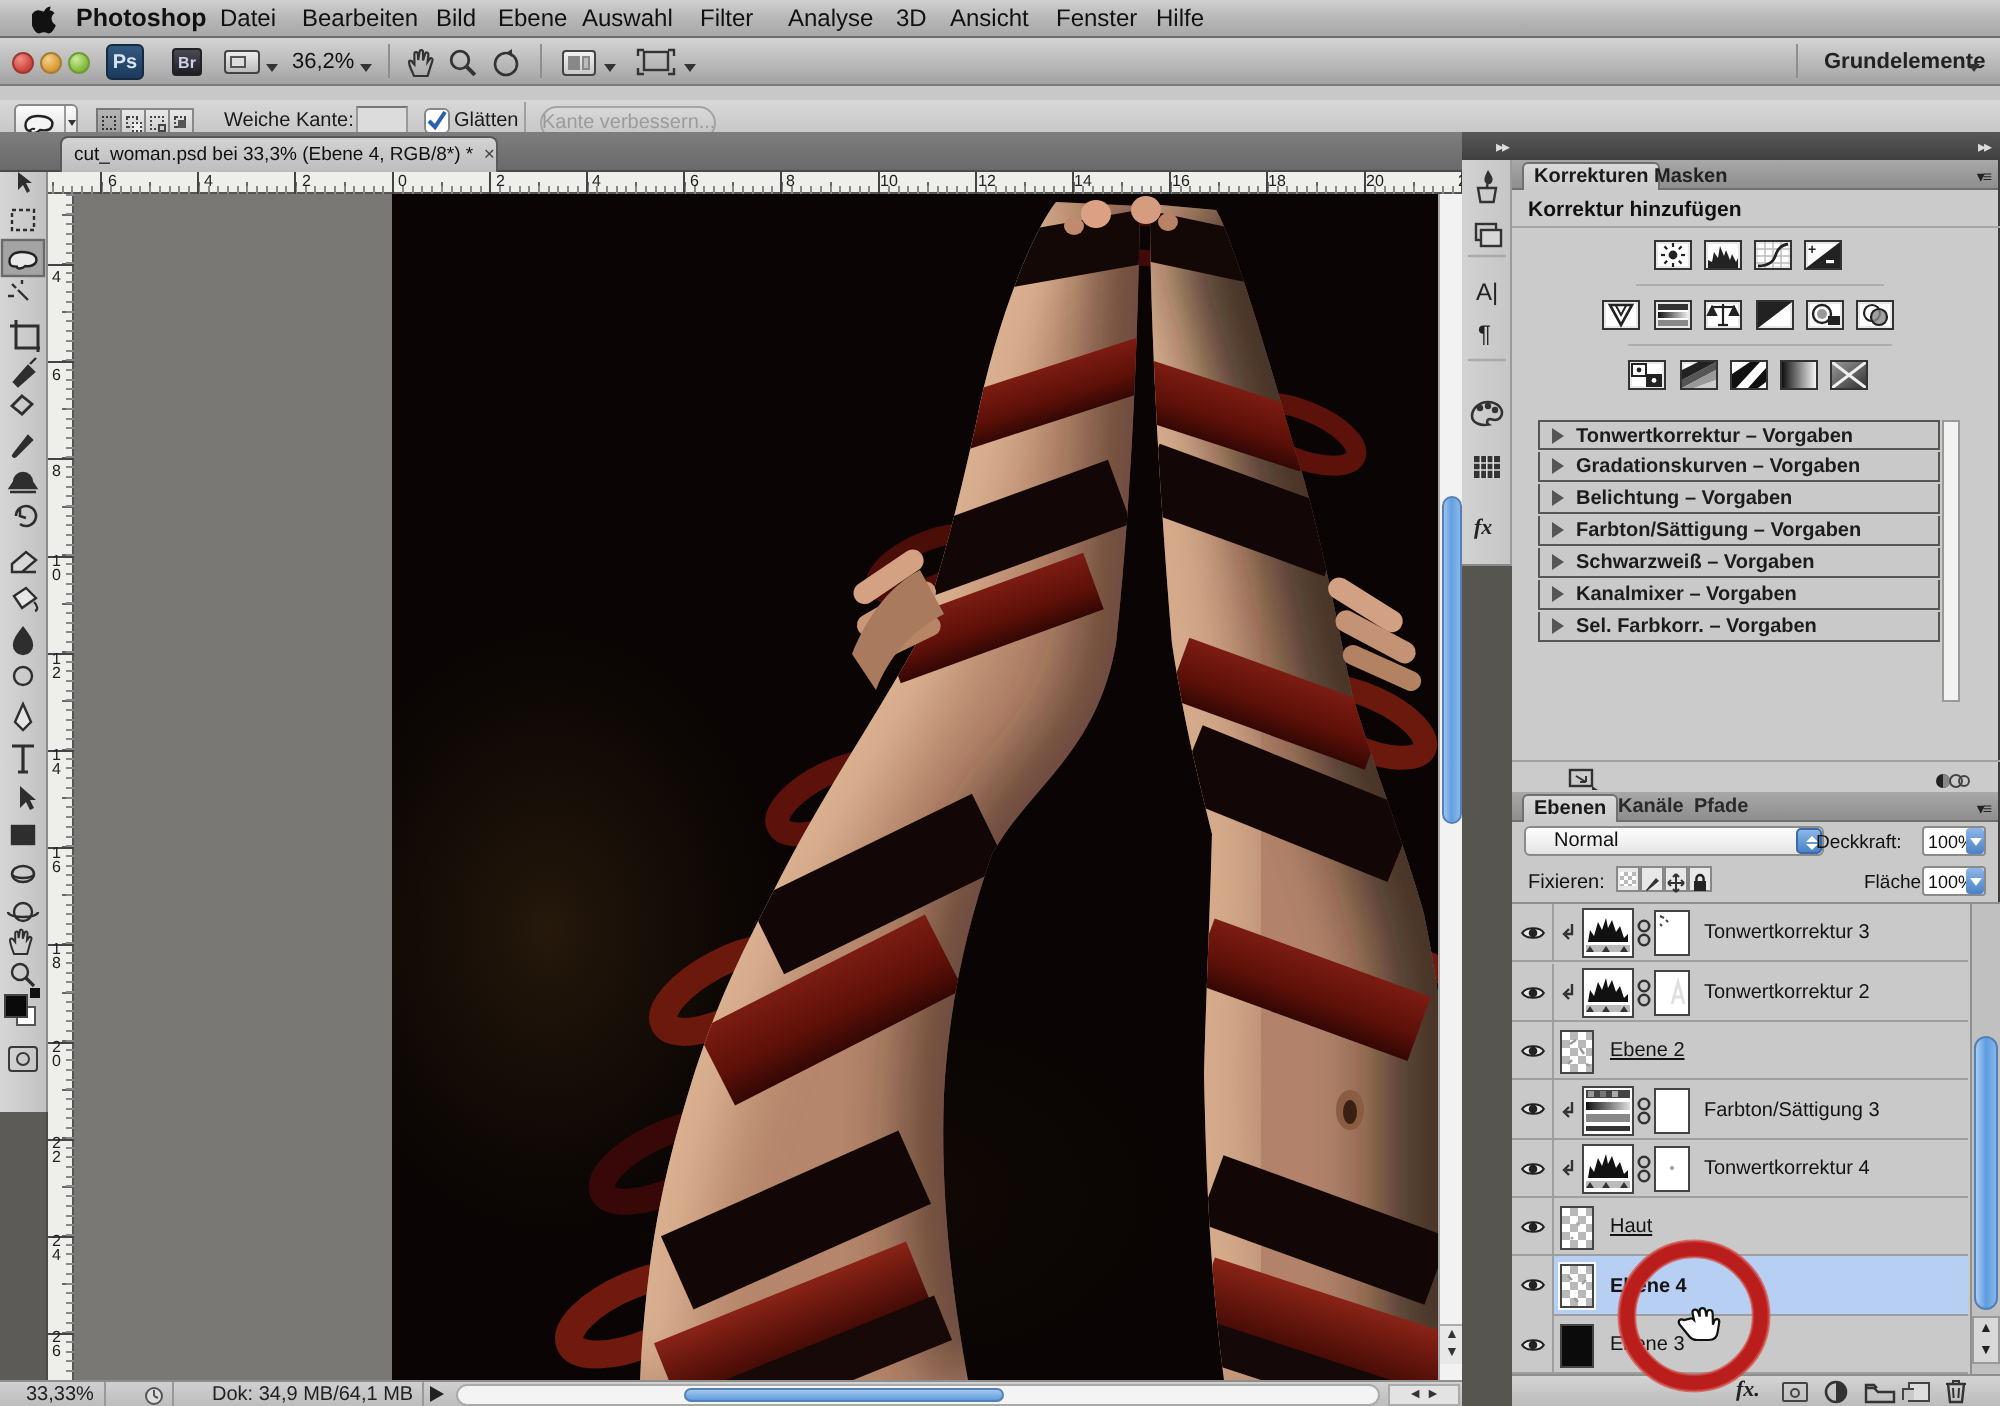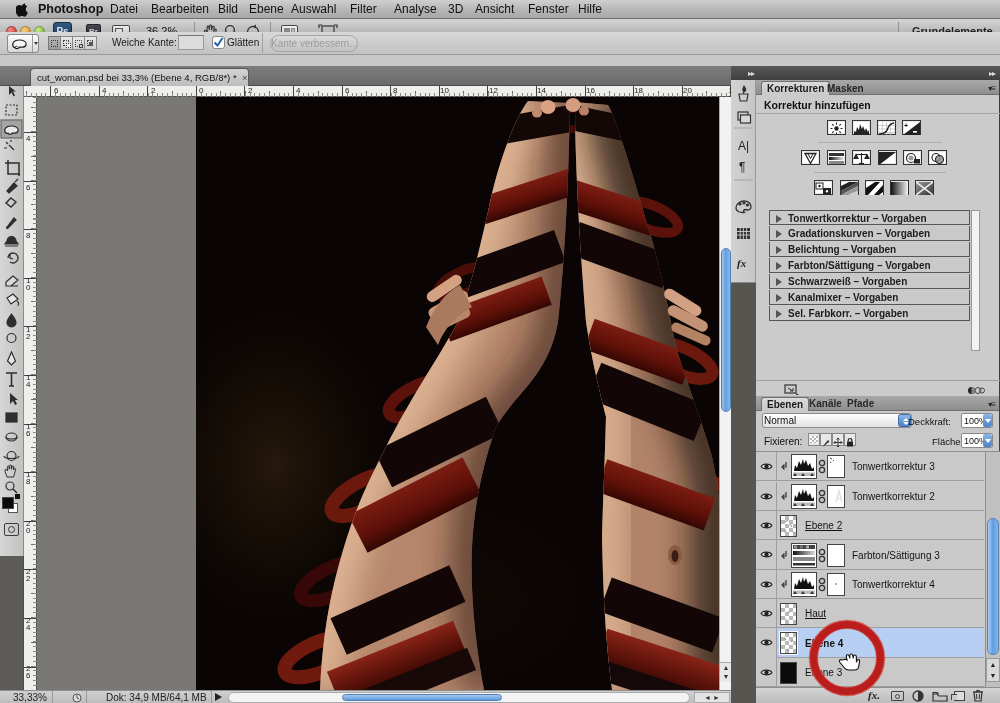--- a/index.html
+++ b/index.html
@@ -17,21 +17,21 @@
 
 
 #appbar { left:0; top:19px; width:1000px; height:24px;
   background:linear-gradient(#d4d4d4,#b2b2b2 70%,#a2a2a2);
   border-bottom:1px solid #7a7a7a; }
 .tl { position:absolute; top:7px; width:11px; height:11px; border-radius:50%; }
 #appbar .sep { position:absolute; top:3px; width:1px; height:17px; background:#8f8f8f; }
 .dda { position:absolute; top:13px; width:0; height:0; border-left:3.5px solid transparent; border-right:3.5px solid transparent; border-top:4px solid #333; }
 
 
-#optionsbar { left:0; top:32px; width:1000px; height:23px;
+#optionsbar { left:0; top:50px; width:1000px; height:23px;
   background:linear-gradient(#d8d8d8,#c2c2c2);
   border-bottom:1px solid #9a9a9a; font-size:10px; color:#1a1a1a; }
 
 
 #tabbar { left:0; top:66px; width:732px; height:20px; background:linear-gradient(#7e7e7e,#696969); border-bottom:1px solid #4a4a4a;}
 #doctab { position:absolute; left:30px; top:2px; width:219px; height:18px;
   background:linear-gradient(#d3d3d3,#bdbdbd); border:1px solid #595959; border-bottom:none;
   border-radius:4px 4px 0 0; font-size:9.5px; color:#111; line-height:17px; padding-left:6px; white-space:nowrap;}
 
 
@@ -594,21 +594,21 @@
       </svg>
   </div>
   <div id="ebenenpanel" class="abs">
     <div class="ptabbar">
       <div class="ptab active" style="left:5px;">Ebenen</div>
       <div class="ptab" style="left:48px;color:#2a2a2a;">Kanäle</div>
       <div class="ptab" style="left:86px;color:#2a2a2a;">Pfade</div>
       <div class="pmenu">▾≡</div>
     </div>
 
-    <div class="abs" style="left:6px;top:17px;width:150px;height:15px;background:linear-gradient(#fff,#e3e3e3);border:1px solid #8a8a8a;border-radius:3px;font-size:10px;color:#111;line-height:14px;padding-left:1px;">Normal</div>
+    <div class="abs" style="left:6px;top:17px;width:150px;height:15px;background:linear-gradient(#fff,#e3e3e3);border:1px solid #8a8a8a;border-radius:3px;font-size:10px;color:#111;line-height:14px;padding-left:14px;">Normal</div>
     <div class="abs" style="left:142px;top:18px;width:13px;height:13px;border-radius:2.5px;background:linear-gradient(#8db6e8,#4a82c8);border:1px solid #3c6aa8;">
       <div class="abs" style="left:3.5px;top:2.5px;width:0;height:0;border-left:3px solid transparent;border-right:3px solid transparent;border-bottom:3.5px solid #fff;"></div>
       <div class="abs" style="left:3.5px;top:7px;width:0;height:0;border-left:3px solid transparent;border-right:3px solid transparent;border-top:3.5px solid #fff;"></div>
     </div>
     <div class="abs" style="left:152px;top:20px;font-size:9.5px;color:#111;">Deckkraft:</div>
     <div class="abs" style="left:205px;top:17px;width:32px;height:15px;background:#fff;border:1px solid #8a8a8a;border-radius:2px;font-size:9px;color:#111;line-height:14px;padding-left:2px;">100%</div>
     <div class="abs" style="left:227px;top:18px;width:9px;height:13px;background:linear-gradient(#8db6e8,#4a82c8);border-radius:2px;">
         <div class="abs" style="left:1.5px;top:5px;width:0;height:0;border-left:3px solid transparent;border-right:3px solid transparent;border-top:4px solid #fff;"></div>
       </div>
 

